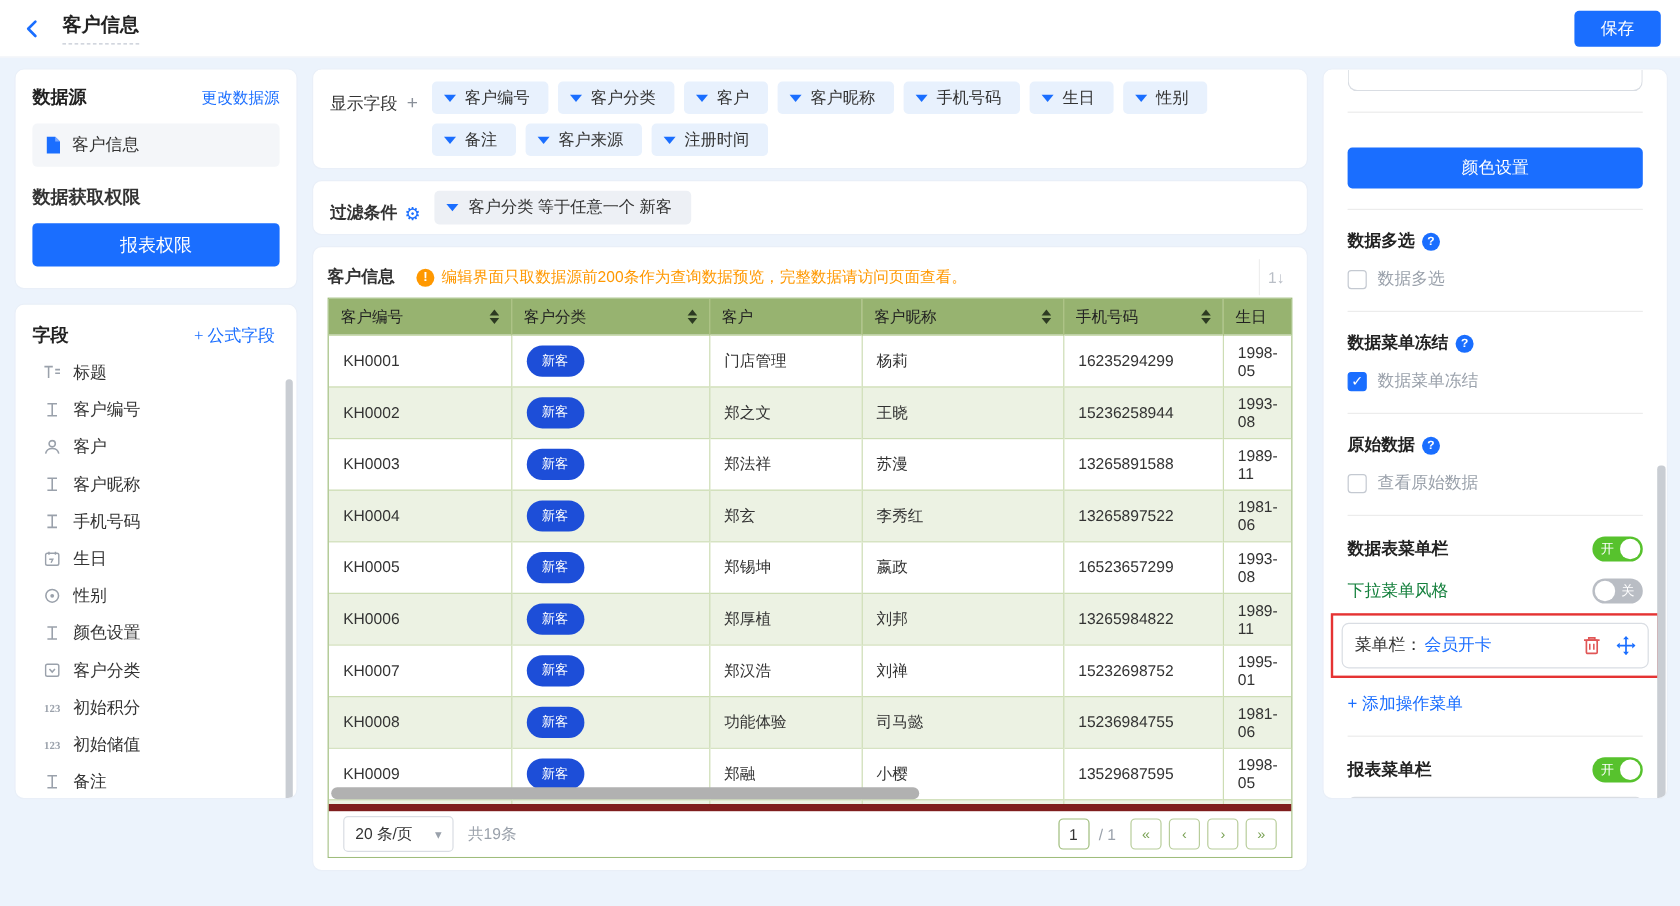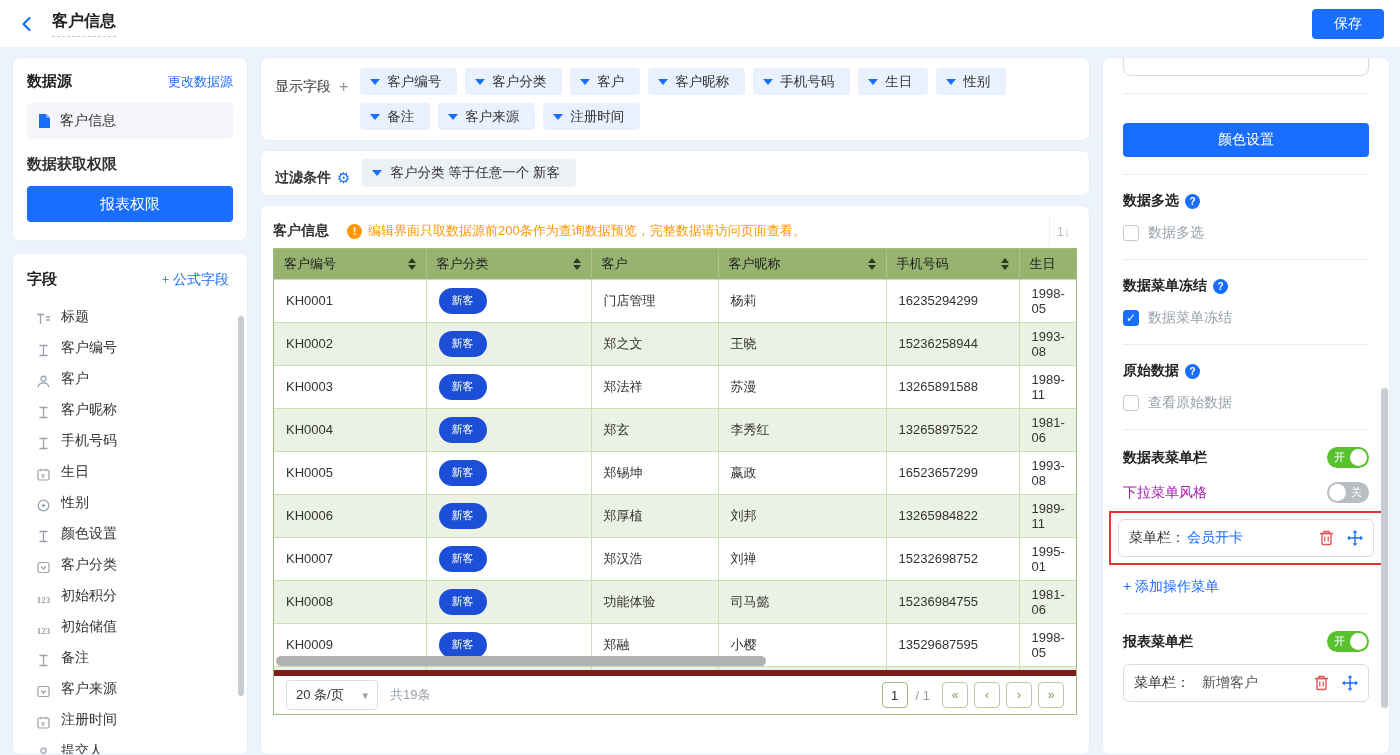--- a/index.html
+++ b/index.html
@@ -6,39 +6,39 @@
   html,body { width:1400px; height:755px; overflow:hidden;
     font-family:"Liberation Sans","DejaVu Sans",sans-serif; font-size:14px; color:#333;
     background:#ecf3fc; }
   .topbar { height:48px; background:#fff; display:flex; align-items:center;
     padding:0 16px; border-bottom:1px solid #eef2f7; position:relative; z-index:5;}
   .back { width:22px; height:22px; display:flex; align-items:center; justify-content:center; cursor:pointer; }
   .page-title { font-size:16px; font-weight:bold; color:#222; margin-left:14px;
     padding-bottom:4px; border-bottom:1px dashed #c3c9d4; }
   .save-btn { margin-left:auto; background:#1a6eff; color:#fff; border:none; border-radius:4px;
     height:30px; padding:0 22px; font-size:14px; cursor:pointer; }
-  .layout { display:flex; padding:9px 10px 0 12px; gap:12px; height:707px; }
+  .layout { display:flex; padding:9px 10px 0 12px; gap:12px; height:618px; }
   .card { background:#fff; border-radius:8px; border:1px solid #e9eff8; }
 
   
   .leftcol { width:236px; display:flex; flex-direction:column; gap:12px; }
   .ds-card { padding:14px 14px 18px; }
   .hdr-row { display:flex; align-items:center; justify-content:space-between; }
   .sec-title { font-size:15px; font-weight:bold; color:#222; }
   .blue-link { color:#1a6eff; font-size:13px; cursor:pointer; }
   .ds-item { margin-top:12px; background:#f4f6f9; border-radius:4px; height:36px;
     display:flex; align-items:center; gap:8px; padding:0 10px; font-size:14px; }
   .acc-title { margin-top:16px; font-size:15px; font-weight:bold; }
   .perm-btn { margin-top:12px; width:100%; height:36px; background:#1a6eff; color:#fff;
     border:none; border-radius:4px; font-size:15px; cursor:pointer; }
   .fields-card { flex:1; padding:16px 10px 16px 14px; position:relative; overflow:hidden;font-family:Liberation Serif, serif; }
   .fields-hdr { display:flex; align-items:center; justify-content:space-between; padding-right:8px; }
   .formula-link { color:#1a6eff; font-size:14px; cursor:pointer; }
   .field-list { margin-top:6px; }
-  .field-item { height:31px; display:flex; align-items:flex-end; gap:9px; padding-left:8px;
+  .field-item { height:31px; display:flex; align-items:center; gap:9px; padding-left:8px;
     font-size:14px; color:#333; cursor:pointer; border-radius:4px; }
   .ficon { width:17px; display:flex; justify-content:center; color:#9aa1ab; }
   .num123 { font-size:9px; color:#9aa1ab; letter-spacing:0; font-weight:bold; }
   .vscroll { position:absolute; width:6px; background:#c9cdd3; border-radius:3px; }
   .fields-scroll { right:3px; top:62px; height:380px; }
 
   
   .centercol { width:830px; display:flex; flex-direction:column; gap:9px; }
   .chips-card { padding:10px 14px; display:flex; align-items:flex-start; }
   .chips-label { display:flex; align-items:flex-end; gap:8px; height:28px; white-space:nowrap;
@@ -108,21 +108,21 @@
   .cbox { width:16px; height:16px; border:1px solid #c4c9d1; border-radius:3px; background:#fff; flex:none;}
   .cbox.on { background:#1a6eff; border-color:#1a6eff; color:#fff; font-size:12px; display:flex;
     align-items:center; justify-content:center; }
   .toggle-row { display:flex; align-items:center; justify-content:space-between; margin-top:14px; }
   .tg { width:42px; height:21px; border-radius:11px; position:relative; cursor:pointer; flex:none;
     font-size:11px; color:#fff; }
   .tg.on { background:#57c22d; } .tg.off { background:#b9bdc4; }
   .tg .knob { width:17px; height:17px; border-radius:50%; background:#fff; position:absolute; top:2px; }
   .tg.on .knob { right:2px; } .tg.off .knob { left:2px; }
   .tg.on .tgl { position:absolute; left:7px; top:3px; } .tg.off .tgl { position:absolute; right:7px; top:3px; }
-  .tg-label { font-size:14px; color:#a21caf; }
+  .tg-label { font-size:14px; color:#15803d; }
   .red-wrap { border:2px solid #e53333; margin:8px -14px 0; padding:6px 7px; }
   .menu-row { border:1px solid #d9dde3; border-radius:6px; height:38px; display:flex; align-items:center;
     padding:0 10px; font-size:14px; }
   .menu-val-blue { color:#1a6eff; margin-left:2px; }
   .menu-val-plain { color:#555; margin-left:12px; }
   .mr-icons { margin-left:auto; display:flex; align-items:center; gap:13px; }
   .icon-btn { cursor:pointer; display:flex; }
   .add-link { color:#1a6eff; font-size:14px; margin-top:13px; cursor:pointer; }
   .right-scroll { right:1px; top:330px; height:320px; width:7px; }
   svg { display:block; }

